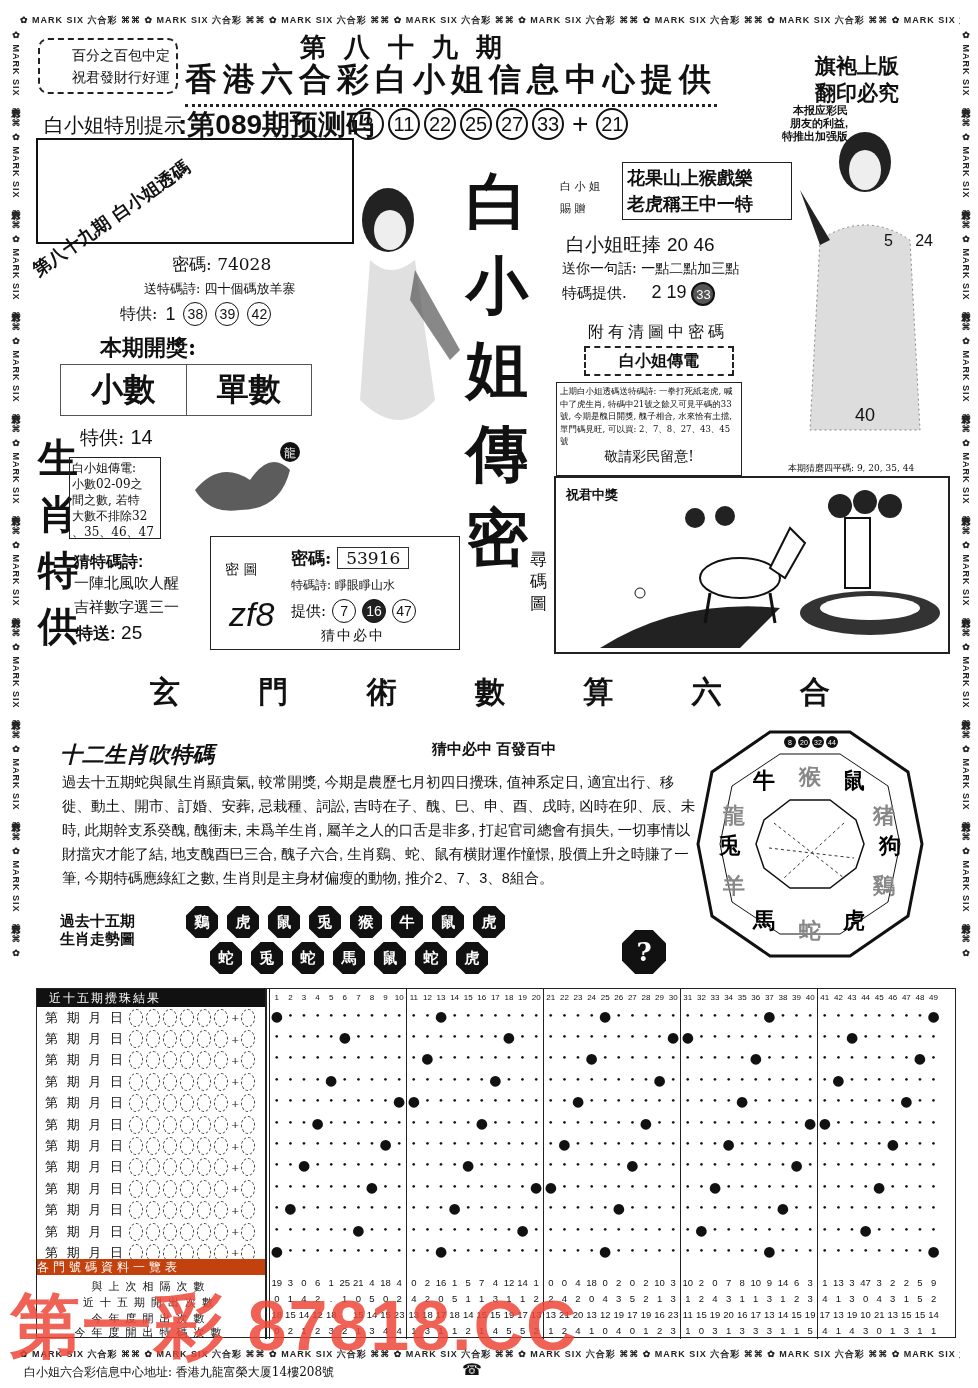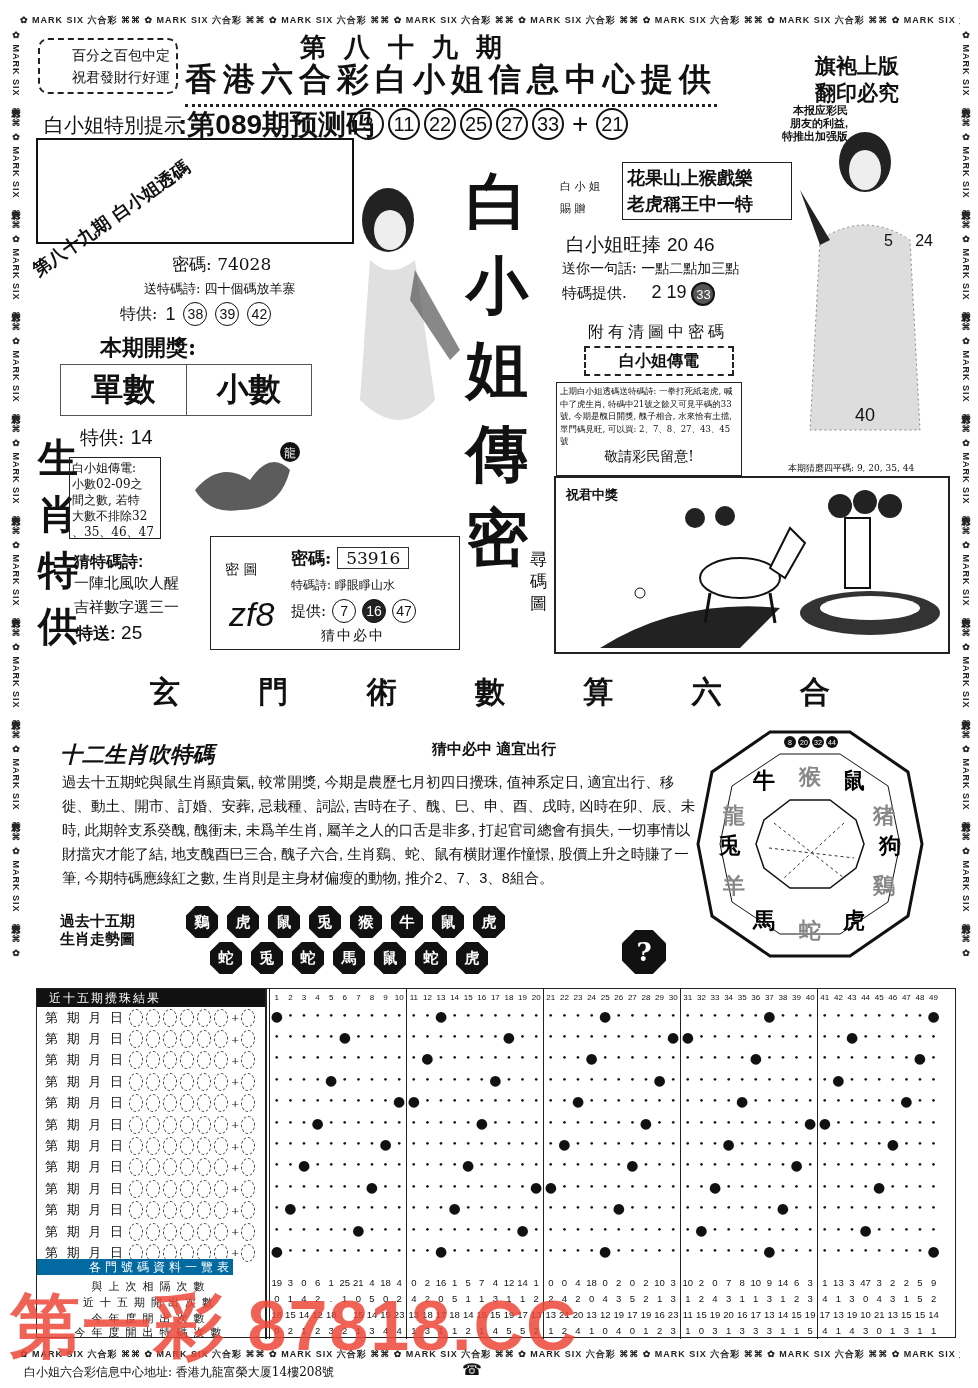--- a/index.html
+++ b/index.html
@@ -93,21 +93,21 @@
   .q-hex { left: 622px; top: 930px; width: 44px; height: 44px; font-size: 26px; }
 
   .octagon { left: 694px; top: 728px; width: 232px; height: 232px; }
 
   .grid-wrap { left: 36px; top: 988px; width: 920px; height: 350px; border: 1px solid #222; }
   .left-table { left: 0; top: 0; width: 230px; height: 350px; border-right: 2px solid #222; }
   .lt-header { background: #111; color: #fff; font-size: 12px; height: 18px; display: flex; justify-content: space-between; padding: 0 12px; align-items:center; letter-spacing: 2px; }
   .lt-row { display: flex; align-items: center; height: 21.4px; font-size: 13px; padding-left: 8px; }
   .lt-row .c { width: 14px; height: 18px; border: 1px dashed #333; border-radius: 50%; margin-right: 3px; }
   .lt-row .lbl { width: 84px; display: flex; justify-content: space-between; padding-right: 6px; }
-  .lt-stats-h { position: absolute; left: 0; top: 270px; width: 196px; background: #0369a1; color: #fff; font-size: 12px; height: 16px; text-align: right; letter-spacing: 4px; }
+  .lt-stats-h { position: absolute; left: 0; top: 270px; width: 228px; background: #c2410c; color: #fff; font-size: 12px; height: 16px; text-align: left; letter-spacing: 4px; }
   .lt-stat { position: absolute; left: 0; width: 228px; text-align: center; font-size: 11px; letter-spacing: 6px; }
 
   .block { position: absolute; top: 0; height: 350px; border-left: 1px solid #222; }
   .bh { display: flex; height: 16px; align-items: center; }
   .bh span { width: 13.6px; text-align: center; font-size: 8px; font-family: "Liberation Sans", sans-serif; }
   .drow { display: flex; height: 21.4px; align-items: center; }
   .drow span { width: 13.6px; text-align: center; font-size: 10px; line-height: 10px; }
   .stat-row { position: absolute; left: 0; display: flex; }
   .stat-row span { width: 13.6px; text-align: center; font-size: 9.5px; font-family: "Liberation Sans", sans-serif; }
 
@@ -190,22 +190,22 @@
 </div>
 <div class="abs spec3">
   <span>特供:</span>
   <span style="font-family:'Liberation Sans',sans-serif;font-size:18px">1</span>
   <div class="ball">38</div>
   <div class="ball">39</div>
   <div class="ball">42</div>
 </div>
 <div class="abs draw-label">本期開獎:</div>
 <div class="abs draw-boxes">
+  <div class="draw-box">小數</div>
   <div class="draw-box">單數</div>
-  <div class="draw-box">小數</div>
 </div>
 
 <div class="abs zodiac-vert">
   <div>生</div>
   <div>肖</div>
   <div>特</div>
   <div>供</div>
 </div>
 <div class="abs sp14">
   <span>特供:</span>
@@ -309,21 +309,21 @@
   <span>玄</span>
   <span>門</span>
   <span>術</span>
   <span>數</span>
   <span>算</span>
   <span>六</span>
   <span>合</span>
 </div>
 
 <div class="abs zodiac-title">十二生肖吹特碼</div>
-<div class="abs guess-title">猜中必中  適宜出行</div>
+<div class="abs guess-title">猜中必中  百發百中</div>
 <div class="abs article">過去十五期蛇與鼠生肖顯貴氣, 較常開獎, 今期是農歷七月初四日攪珠, 值神系定日, 適宜出行、移徙、動土、開市、訂婚、安葬, 忌栽種、詞訟, 吉時在子、醜、巳、申、酉、戌時, 凶時在卯、辰、未時, 此期幹支系癸醜, 醜衝未, 未爲羊生肖, 屬羊之人的口舌是非多, 打起官司總會有損失, 一切事情以財擋灾才能了結, 地支醜酉巳三合, 醜子六合, 生肖鷄、蛇、鼠有横財運作憧憬, 股價上升之時賺了一筆, 今期特碼應綠紅之數, 生肖則是主身材偏瘦的動物, 推介2、7、3、8組合。</div>
 
 <div class="abs trend-label">
   <div>過去十五期</div>
   <div>生肖走勢圖</div>
 </div>
 <div class="abs trend-row trend1">
   <div class="hexb">鷄</div>
   <div class="hexb">虎</div>
   <div class="hexb">鼠</div>

